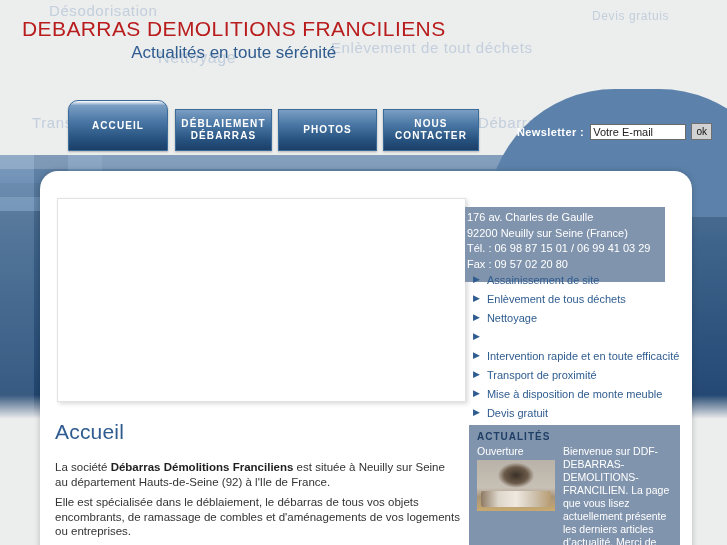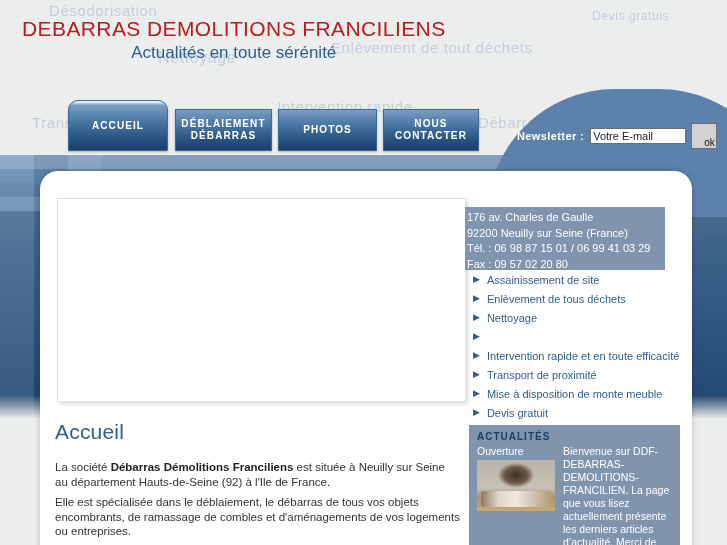--- a/index.html
+++ b/index.html
@@ -164,21 +164,21 @@
     background: #ffffff;
     border: 1px solid #e2e2e2;
     z-index: 5;
     box-shadow: 2px 2px 4px rgba(0,0,0,0.14);
   }
 
   
   #addr {
     position: absolute;
     left: 465px; top: 207px;
-    width: 200px; height: 63px;
+    width: 200px; height: 75px;
     background: #8194ad;
     color: #ffffff;
     font-size: 11px;
     line-height: 15.5px;
     padding: 3px 0 0 2px;
     z-index: 5;
   }
   #addr div { white-space: nowrap; }
 
   #services {
@@ -302,21 +302,21 @@
   #newsletter-ok {
     margin-left: 5px;
     width: 21px; height: 17px;
     font-size: 10px;
     font-family: "Liberation Sans", sans-serif;
     color: #111;
     background: #d2d2d2;
     border: 1px solid #707070;
     cursor: pointer;
     line-height: 14px;
-    padding: 12px;
+    padding: 0;
   }
 </style>
 </head>
 <body>
 
 <div id="page">
 
   <div id="mosaic"></div>
   <div id="mosaic-fade-grad"></div>
   <div id="mosaic-fade"></div>
@@ -328,21 +328,20 @@
     <div class="kw" id="kw-devis">Devis gratuis</div>
     <div class="kw" id="kw-enlevement">Enlèvement de tout déchets</div>
 
     <div id="logo">
       <div id="logo-title">DEBARRAS DEMOLITIONS FRANCILIENS</div>
       <div id="logo-tagline">Actualités en toute sérénité</div>
     </div>
 
   </div>
 
-  <div class="kw" id="kw-intervention" style="z-index:2;">Intervention rapide</div>
   <div class="kw" id="kw-transport" style="z-index:2;">Transport</div>
   <div class="kw" id="kw-debarras2" style="z-index:2;">Débarras</div>
 
   <div id="newsletter-dome"></div>
 
   <div id="nav">
     <div class="nav-btn" id="nav-accueil">
       <div>
           <span>Accueil</span>
         </div>

